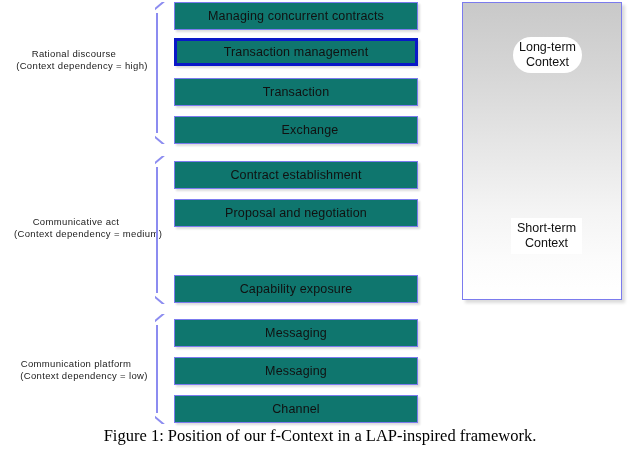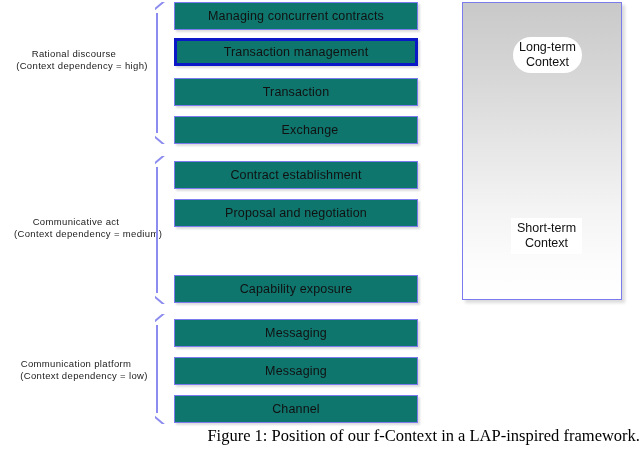--- a/index.html
+++ b/index.html
@@ -137,21 +137,21 @@
     letter-spacing: 0.4px;
     color: #000000;
   }
 
   
   #figure-caption {
     position: absolute;
     left: 0;
     top: 426px;
     width: 640px;
-    text-align: right;
+    text-align: center;
     font-family: "Liberation Serif", serif;
     font-size: 16.5px;
     color: #000000;
   }
 </style>
 </head>
 <body>
 
 <div id="figure-root">
 

